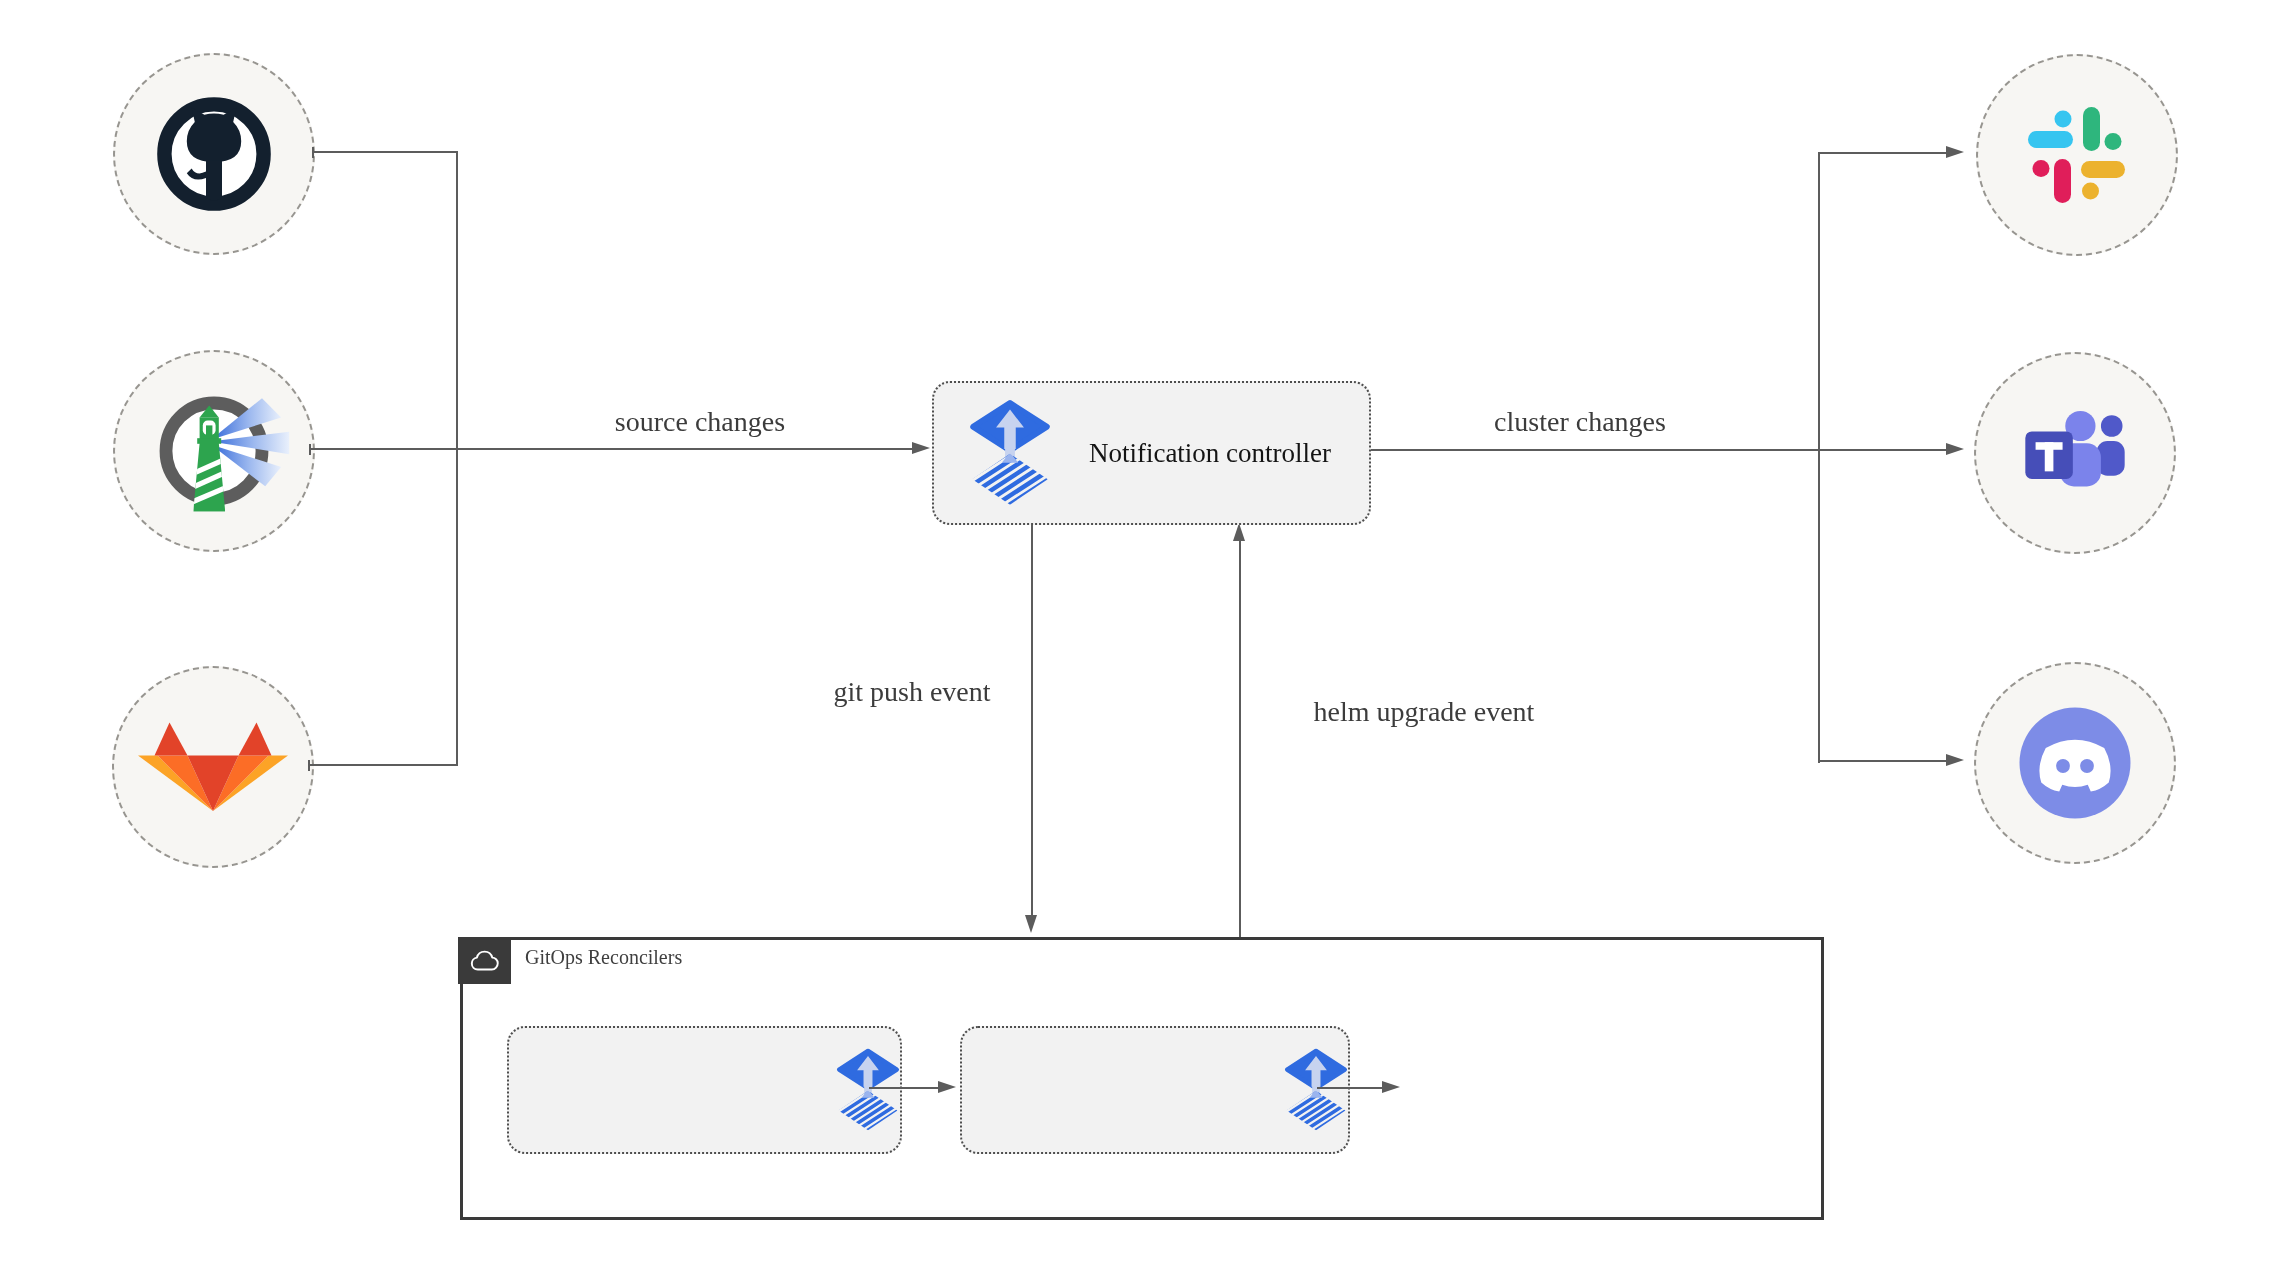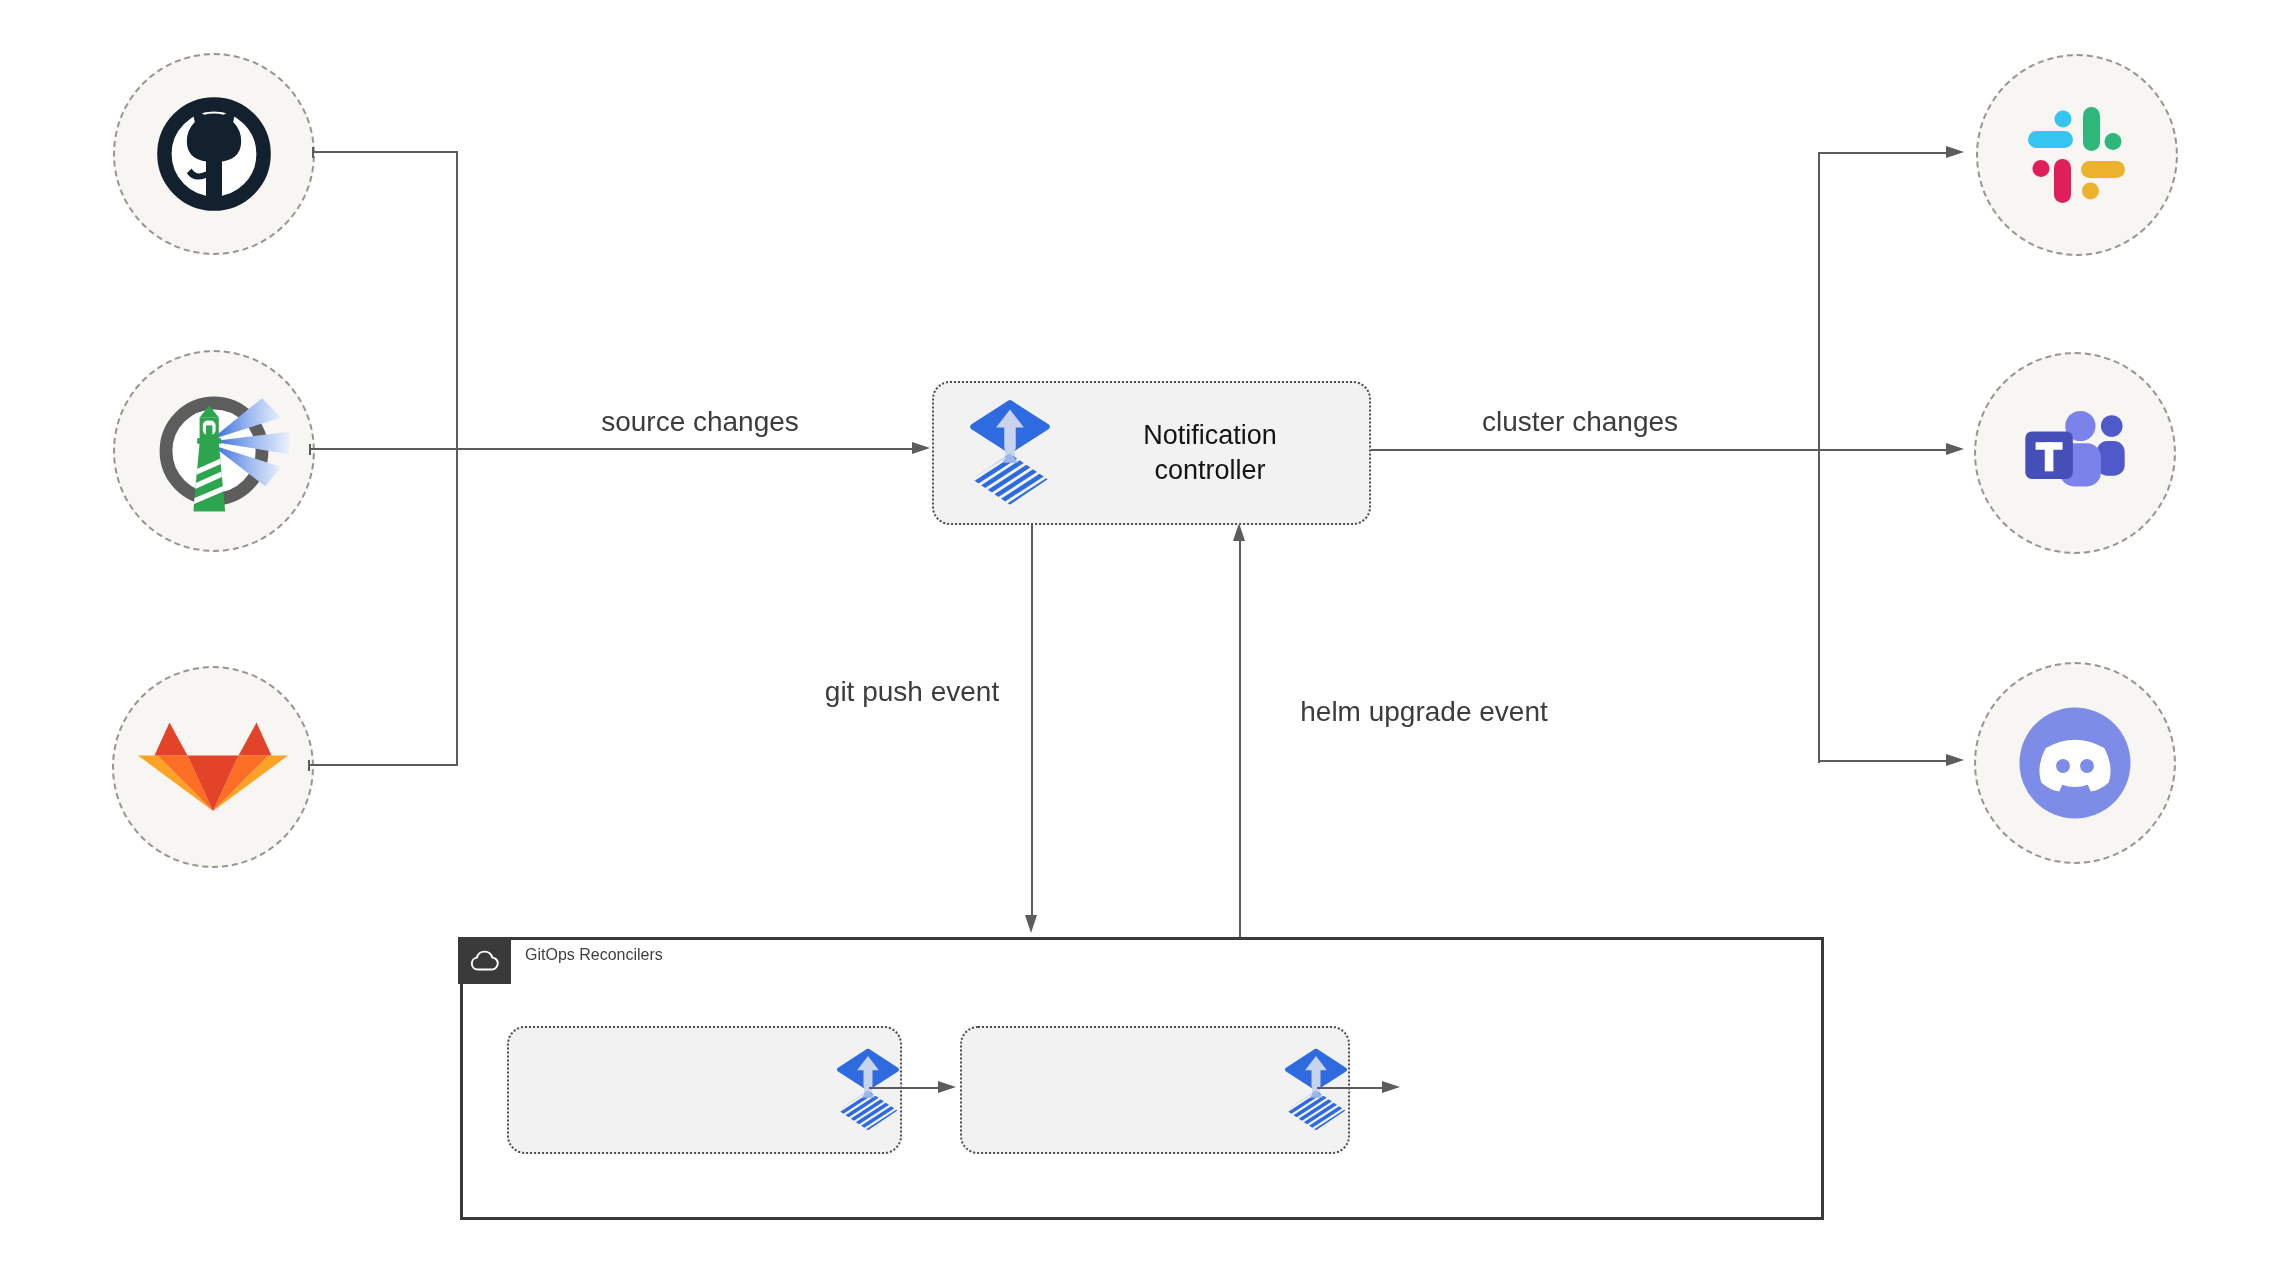--- a/index.html
+++ b/index.html
@@ -1,17 +1,17 @@
 <!DOCTYPE html>
 <html><head>
 <meta charset="utf-8">
 <style>
   html,body{margin:0;padding:0;background:#fff;}
   .canvas{position:relative;width:2292px;height:1284px;background:#ffffff;
-          font-family:Liberation Sans, sans-serif;overflow:hidden;}
+          font-family:Liberation Serif, serif;overflow:hidden;}
   
   .node{position:absolute;width:198px;height:198px;border-radius:50%;
         background:#f7f6f3;border:2px dashed #979590;
         display:flex;align-items:center;justify-content:center;}
   
   .hline{position:absolute;height:2px;background:#5c5c5c;}
   .vline{position:absolute;width:2px;background:#5c5c5c;}
   .tick{position:absolute;width:2px;height:11px;background:#5c5c5c;}
   
   .ah-right{position:absolute;width:0;height:0;
@@ -30,21 +30,21 @@
   .ctrl-box{position:absolute;background:#f2f2f2;border:2px dotted #4e4e4e;
     border-radius:18px;display:flex;align-items:center;justify-content:flex-end;}
   .ctrl-label{flex:1;text-align:center;font-size:27px;line-height:35px;
     color:#141414;max-width:250px;margin:0 auto;}
   .ctrl-box.small .ctrl-label{font-size:26px;line-height:34px;max-width:190px;}
   
   .frame{position:absolute;left:460px;top:937px;width:1358px;height:277px;
     border:3px solid #3a3a3a;background:#ffffff;}
   .frame-badge{position:absolute;left:458px;top:937px;width:53px;height:47px;
     background:#3a3a3a;display:flex;align-items:center;justify-content:center;}
-  .frame-title{position:absolute;left:525px;top:946px;font-size:16px;
+  .frame-title{position:absolute;left:525px;top:946px;font-size:20px;
     color:#3f3f3f;white-space:nowrap;}
 </style>
 </head>
 <body>
 
 <div class="canvas">
 
   <svg width="0" height="0" style="position:absolute" aria-hidden="true">
     <defs>
       <linearGradient id="beamGrad" x1="0" y1="0" x2="1" y2="0">

